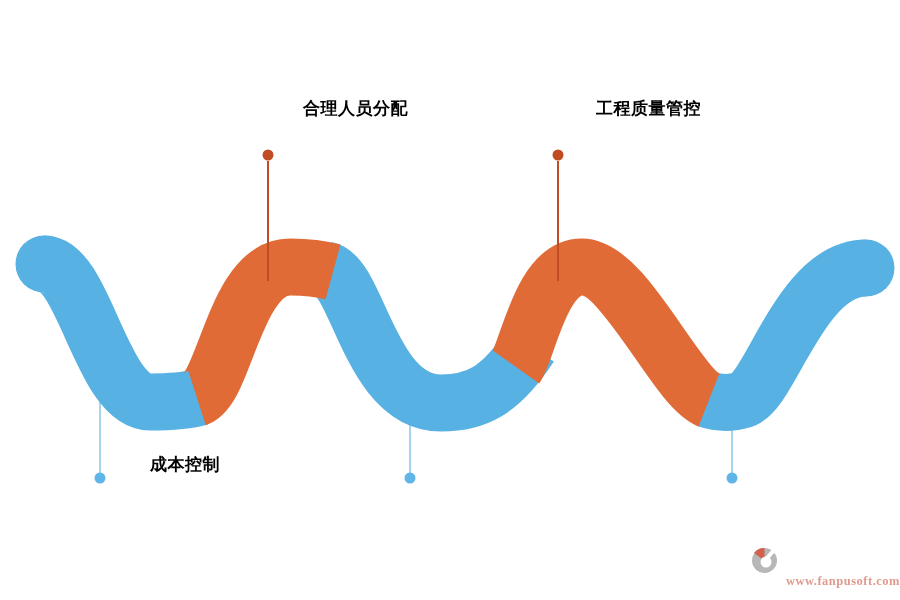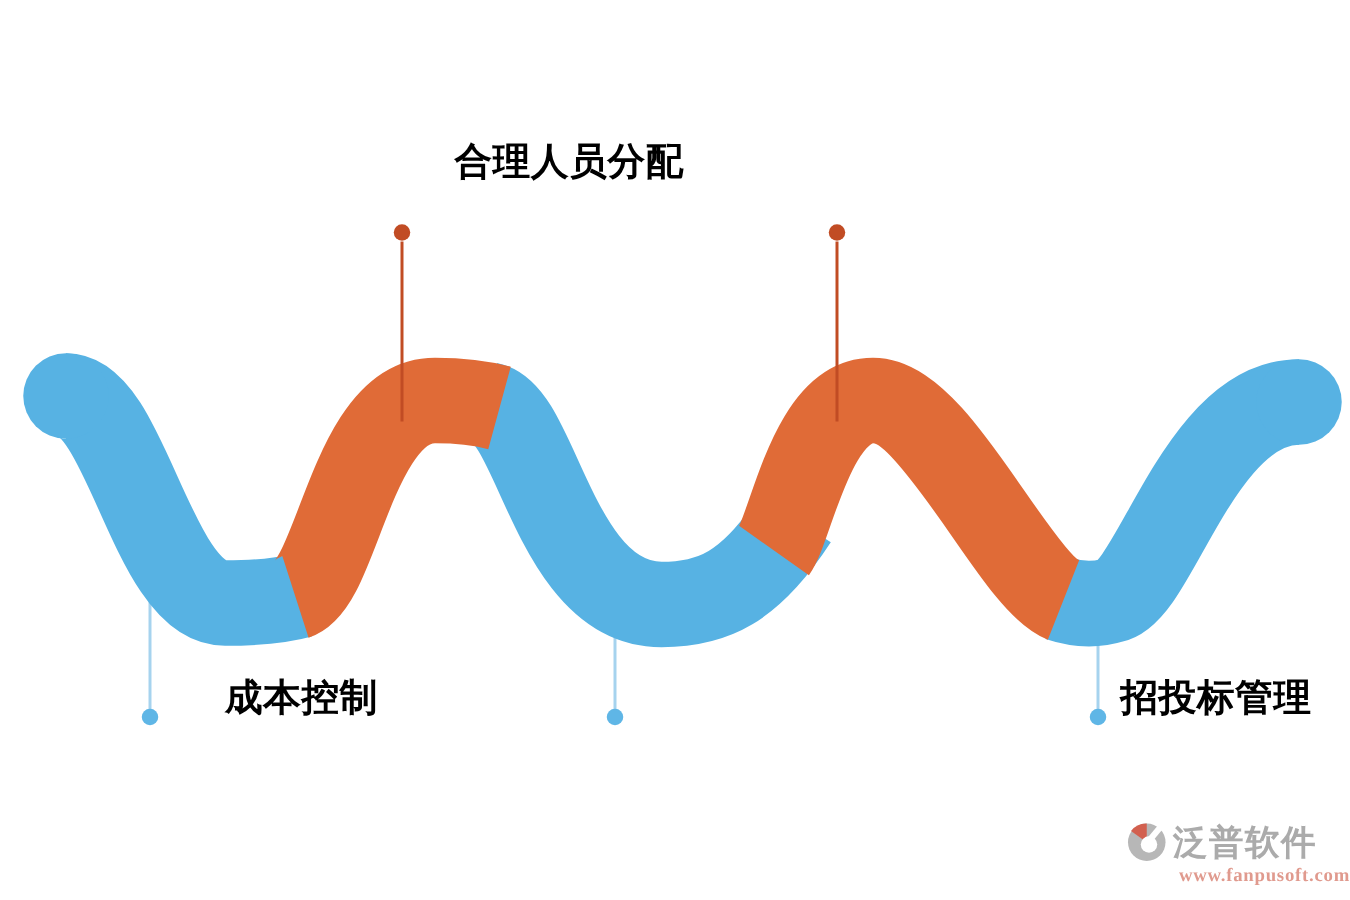--- a/index.html
+++ b/index.html
@@ -2,26 +2,26 @@
 <html><head>
 <meta charset="utf-8">
 <style>
   html,body{margin:0;padding:0;background:#ffffff;}
   .canvas{
     position:relative;width:900px;height:600px;background:#ffffff;
     font-family:"Liberation Sans","DejaVu Sans",sans-serif;overflow:hidden;
   }
   .wave-svg{position:absolute;left:0;top:0;}
   .label{
-    position:absolute;font-weight:bold;font-size:25px;line-height:27px;
+    position:absolute;font-weight:bold;font-size:17px;line-height:27px;
     color:#000;letter-spacing:0.5px;white-space:nowrap;
   }
   .label-top-1{left:303px;top:95px;}
   .label-top-2{left:596px;top:95px;}
-  .label-bottom-1{left:150px;top:452px;}
+  .label-bottom-1{left:150px;top:452px;font-family:Liberation Mono, monospace;}
   .label-bottom-2{left:474px;top:452px;}
   .label-bottom-3{left:747px;top:452px;}
   .watermark{position:absolute;left:750px;top:546px;width:150px;}
   .watermark-row{display:flex;align-items:center;gap:3px;}
   .watermark-brand{
     font-size:23px;font-weight:bold;color:#ABABAB;letter-spacing:1px;white-space:nowrap;
   }
   .watermark-url{
     font-family:"Liberation Serif","DejaVu Serif",serif;font-weight:bold;
     font-size:12.5px;color:#E09A8E;margin:-1px 0 0 10px;letter-spacing:0.5px;white-space:nowrap;text-align:right;
@@ -51,29 +51,28 @@
     <line x1="558" y1="161" x2="558" y2="281" stroke-width="2" stroke="#C14C24"></line>
 
     <circle cx="268" cy="155" r="5.5" fill="#C14C24"></circle>
     <circle cx="558" cy="155" r="5.5" fill="#C14C24"></circle>
     <circle cx="100" cy="478" r="5.5" fill="#5FB6E6"></circle>
     <circle cx="410" cy="478" r="5.5" fill="#5FB6E6"></circle>
     <circle cx="732" cy="478" r="5.5" fill="#5FB6E6"></circle>
   </svg>
 
   <div class="label label-top-1">合理人员分配</div>
+  <div class="label label-top-2">工程质量管控</div>
   <div class="label label-bottom-1">成本控制</div>
-  <div class="label label-bottom-3">招投标管理</div>
 
   <div class="watermark">
     <div class="watermark-row">
       <svg width="29" height="29" viewBox="0 0 29 29">
         <circle cx="14.5" cy="14.5" r="12.5" fill="#B7B7B7"></circle>
         <path d="M14.5 14.5 L4 7 A12.5 12.5 0 0 1 14.5 2 Z" fill="#D2604F"></path>
         <circle cx="16" cy="16" r="5.5" fill="#ffffff"></circle>
         <rect x="13" y="-2" width="4" height="18" fill="#ffffff" transform="rotate(40 14.5 14.5)"></rect>
       </svg>
-      <span class="watermark-brand">泛普软件</span>
     </div>
     <div class="watermark-url">www.fanpusoft.com</div>
   </div>
 
 </div>
 
 </body></html>

